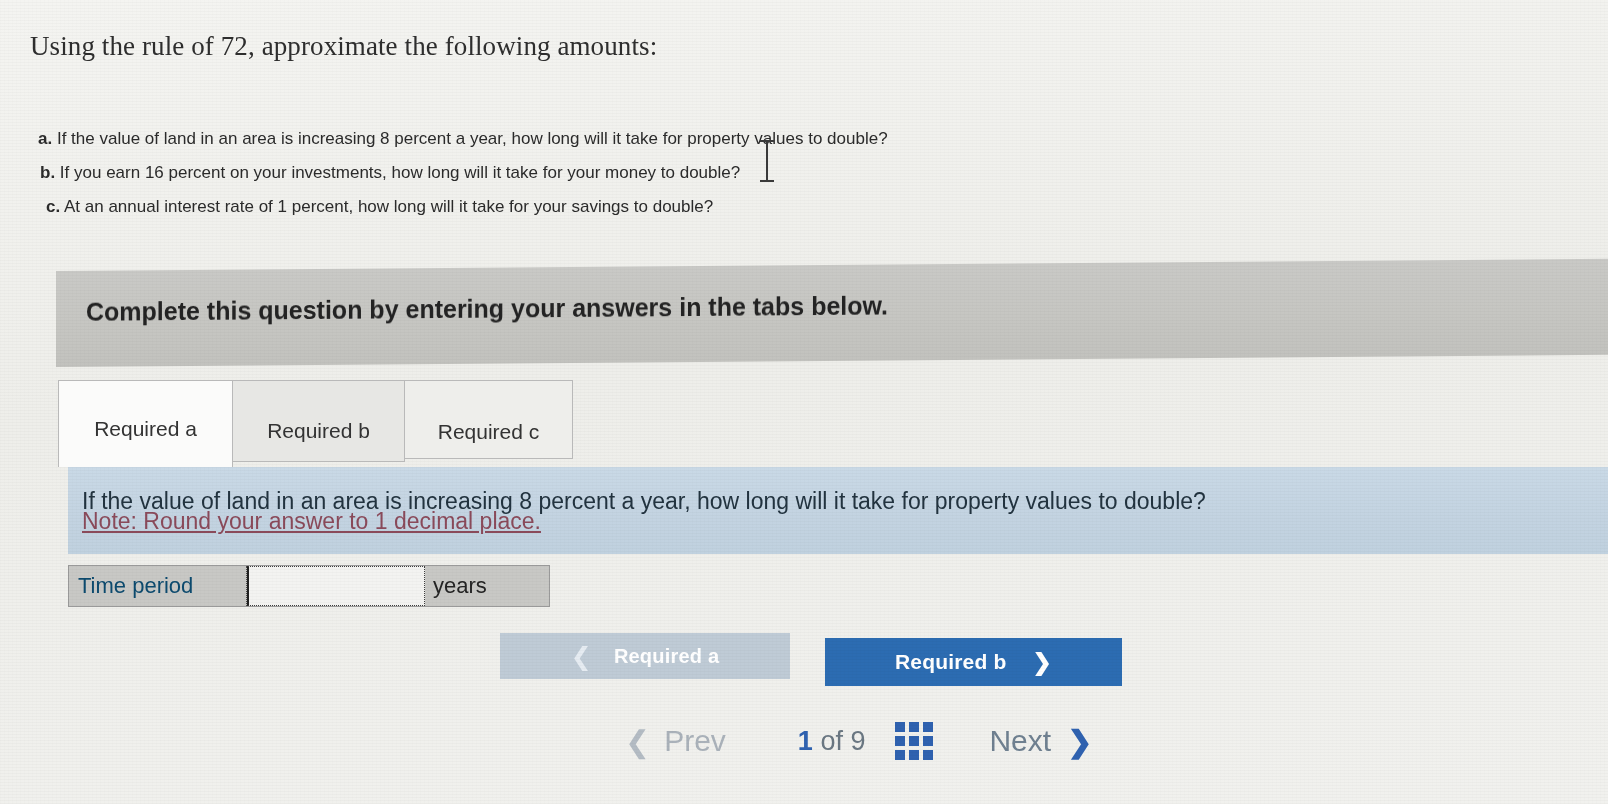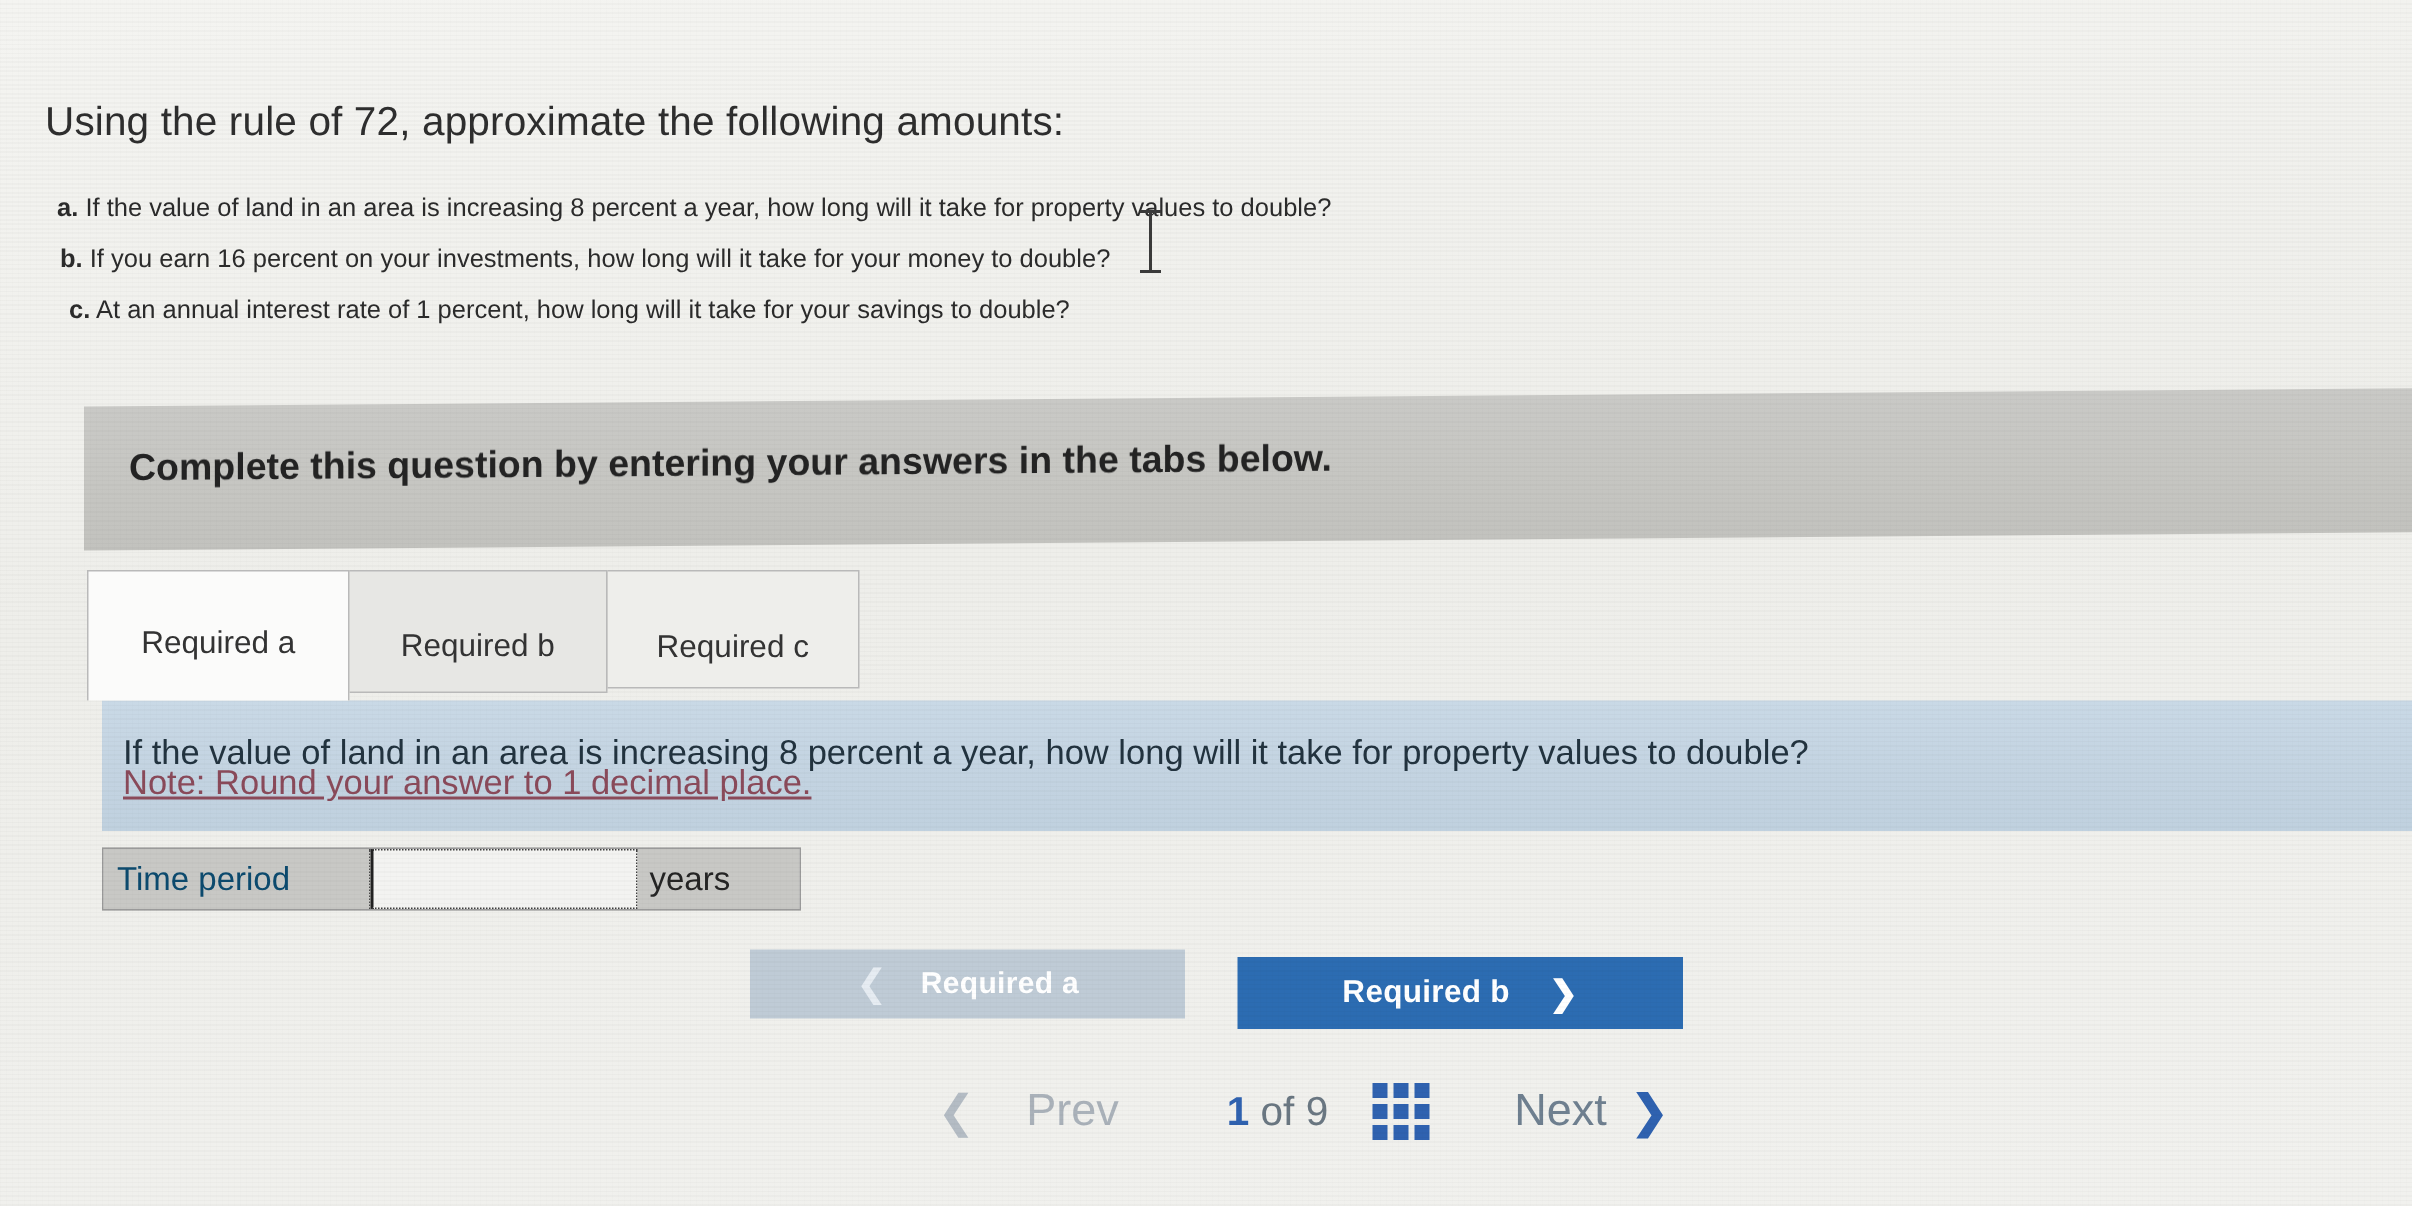--- a/index.html
+++ b/index.html
@@ -23,25 +23,26 @@
     background:
       repeating-linear-gradient(0deg, rgba(0,0,0,0.025) 0px, rgba(0,0,0,0.025) 1px, rgba(255,255,255,0.02) 1px, rgba(255,255,255,0.02) 3px),
       repeating-linear-gradient(90deg, rgba(0,0,0,0.012) 0px, rgba(0,0,0,0.012) 1px, rgba(255,255,255,0.0) 1px, rgba(255,255,255,0.0) 4px);
     mix-blend-mode: multiply;
     opacity: .75;
   }
 
   
   .prompt-title {
     position: absolute;
-    left: 30px; top: 66px;
+    left: 30px; top: 31px;
     font-size: 27px;
     color: #2e2e2e;
     letter-spacing: .1px;
     white-space: nowrap;
+    font-family: Liberation Serif, serif;
   }
   .qlist {
     position: absolute;
     left: 38px; top: 122px;
     width: 1540px;
   }
   .qline {
     font-size: 17px;
     color: #2b2b2b;
     line-height: 34px;
@@ -150,21 +151,21 @@
     border-right: 1px dotted #4a4a4a;
   }
   .cell-input {
     width: 178px;
     background: #f3f3f1;
     border-right: 1px dotted #3d3d3d;
     border-top: 1px dotted #3d3d3d;
     border-bottom: 1px dotted #3d3d3d;
   }
   .cell-unit {
-    width: 108px;
+    width: 124px;
     display: flex; align-items: center;
     padding-left: 8px;
     font-size: 22px;
     color: #242424;
     background: #c8c8c5;
   }
 
   
   .reqnav {
     position: absolute;
@@ -201,21 +202,21 @@
     left: 625px; top: 722px;
     display: flex;
     align-items: center;
     gap: 0px;
   }
   .pg-prev {
     display: flex; align-items: center; gap: 14px;
     color: #b4bcc4;
     font-size: 30px;
   }
-  .pg-prev .lbl { color: #aab2ba; margin-left: 20px; }
+  .pg-prev .lbl { color: #aab2ba; }
   .pg-count {
     margin-left: 72px;
     font-size: 27px;
     color: #6a7782;
     white-space: nowrap;
   }
   .pg-count .num { color: #2f62b0; font-weight: bold; }
   .pg-grid {
     margin-left: 30px;
     display: grid;

